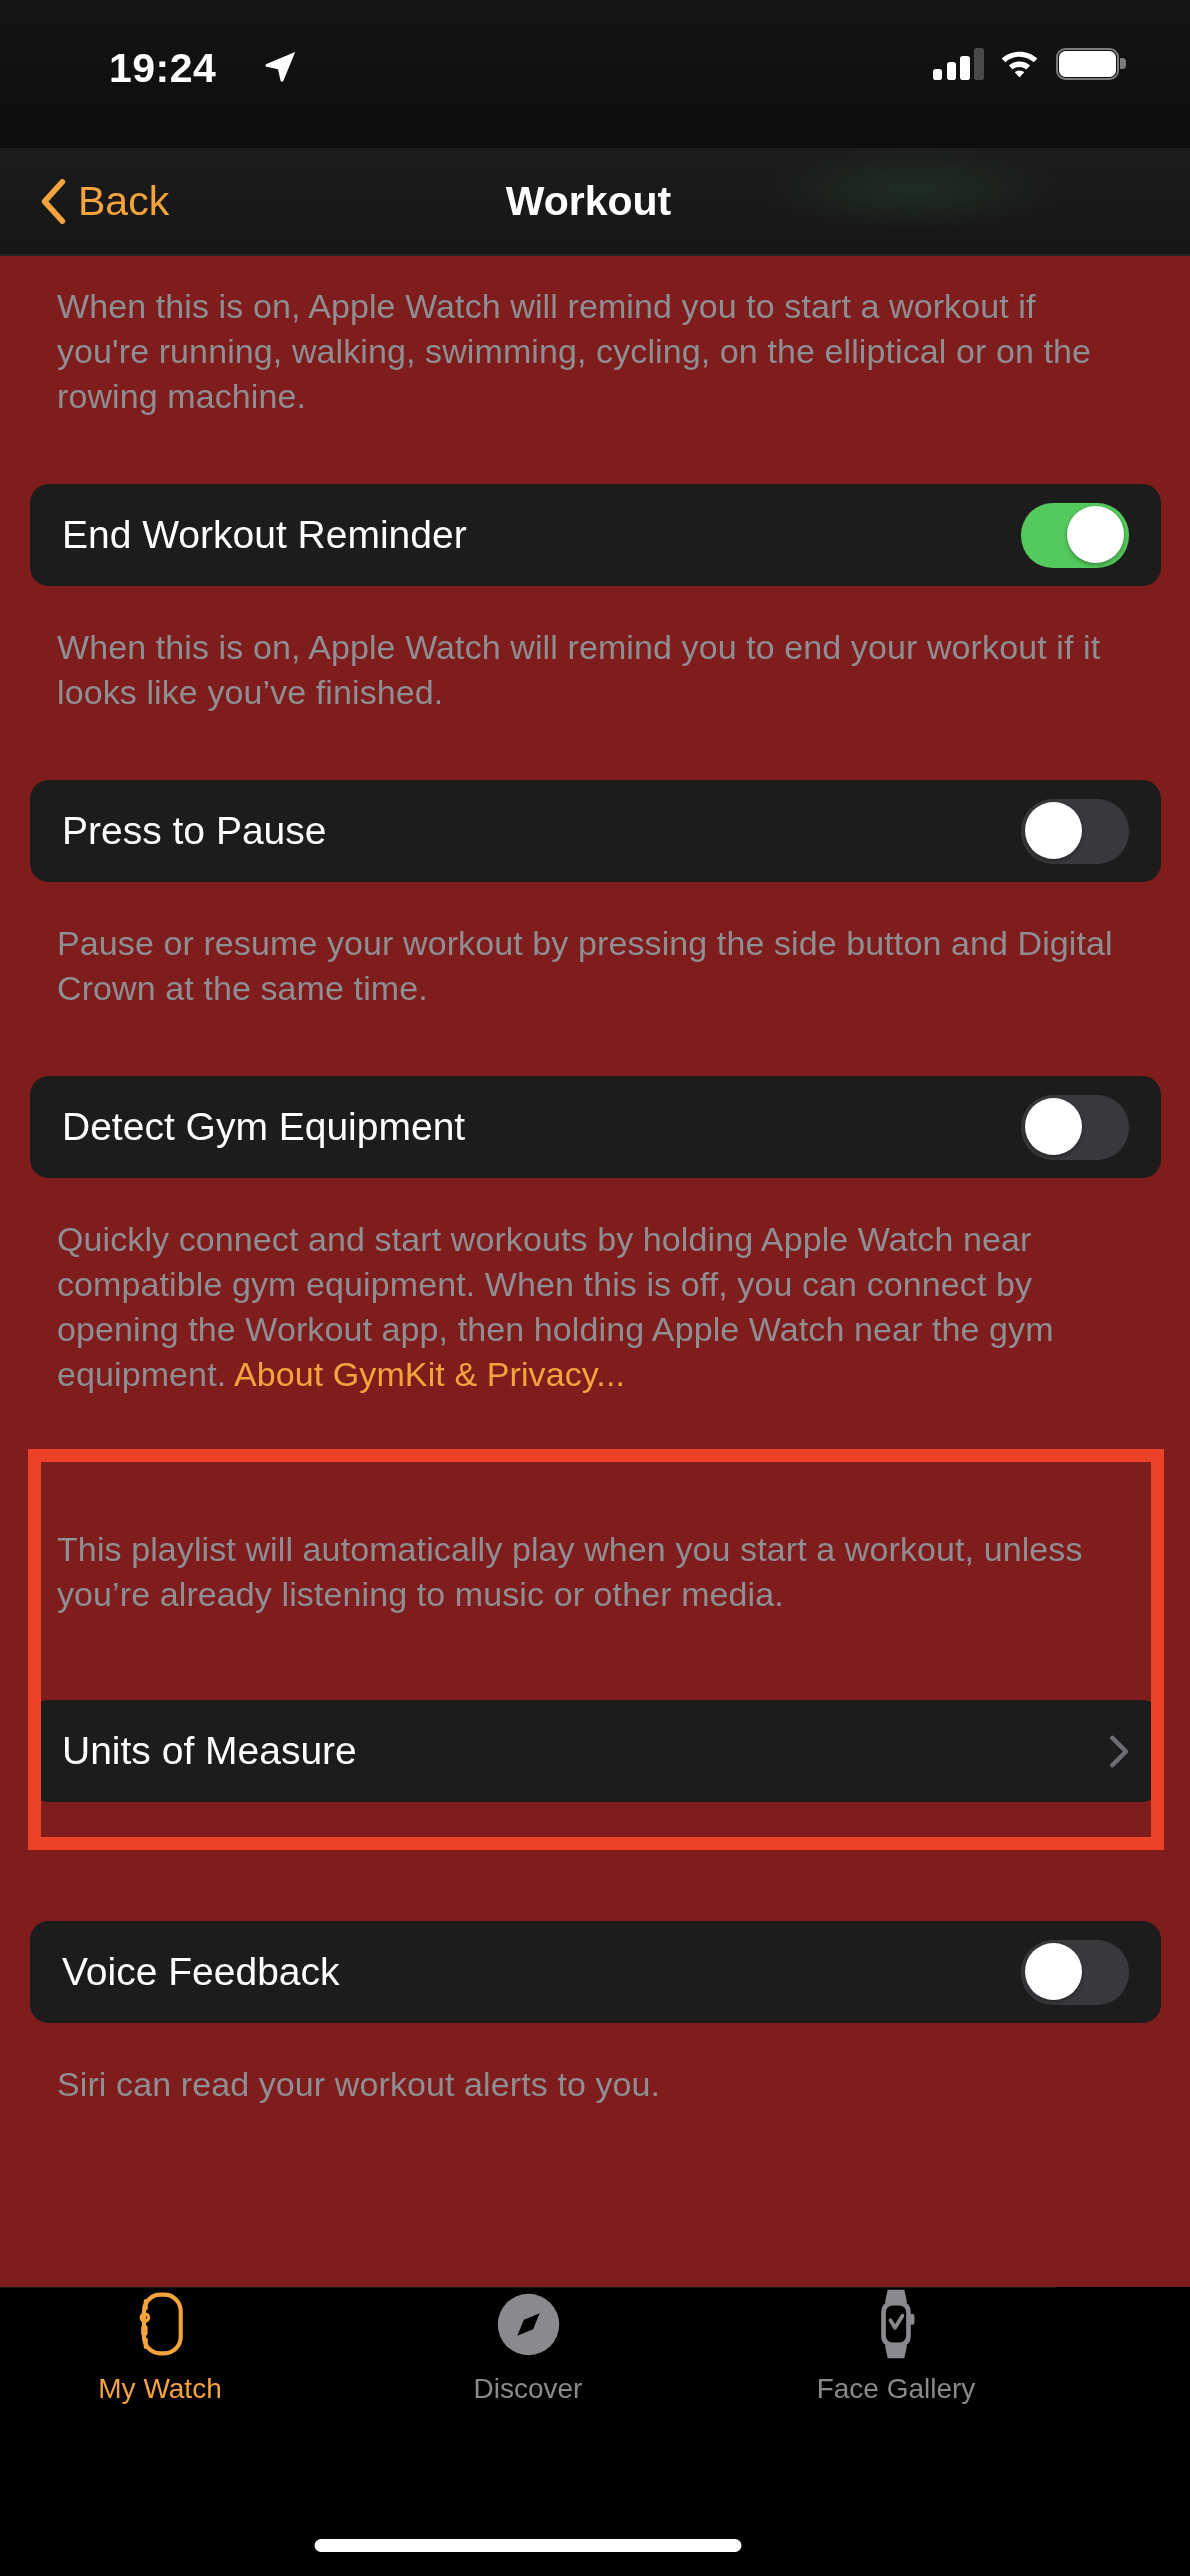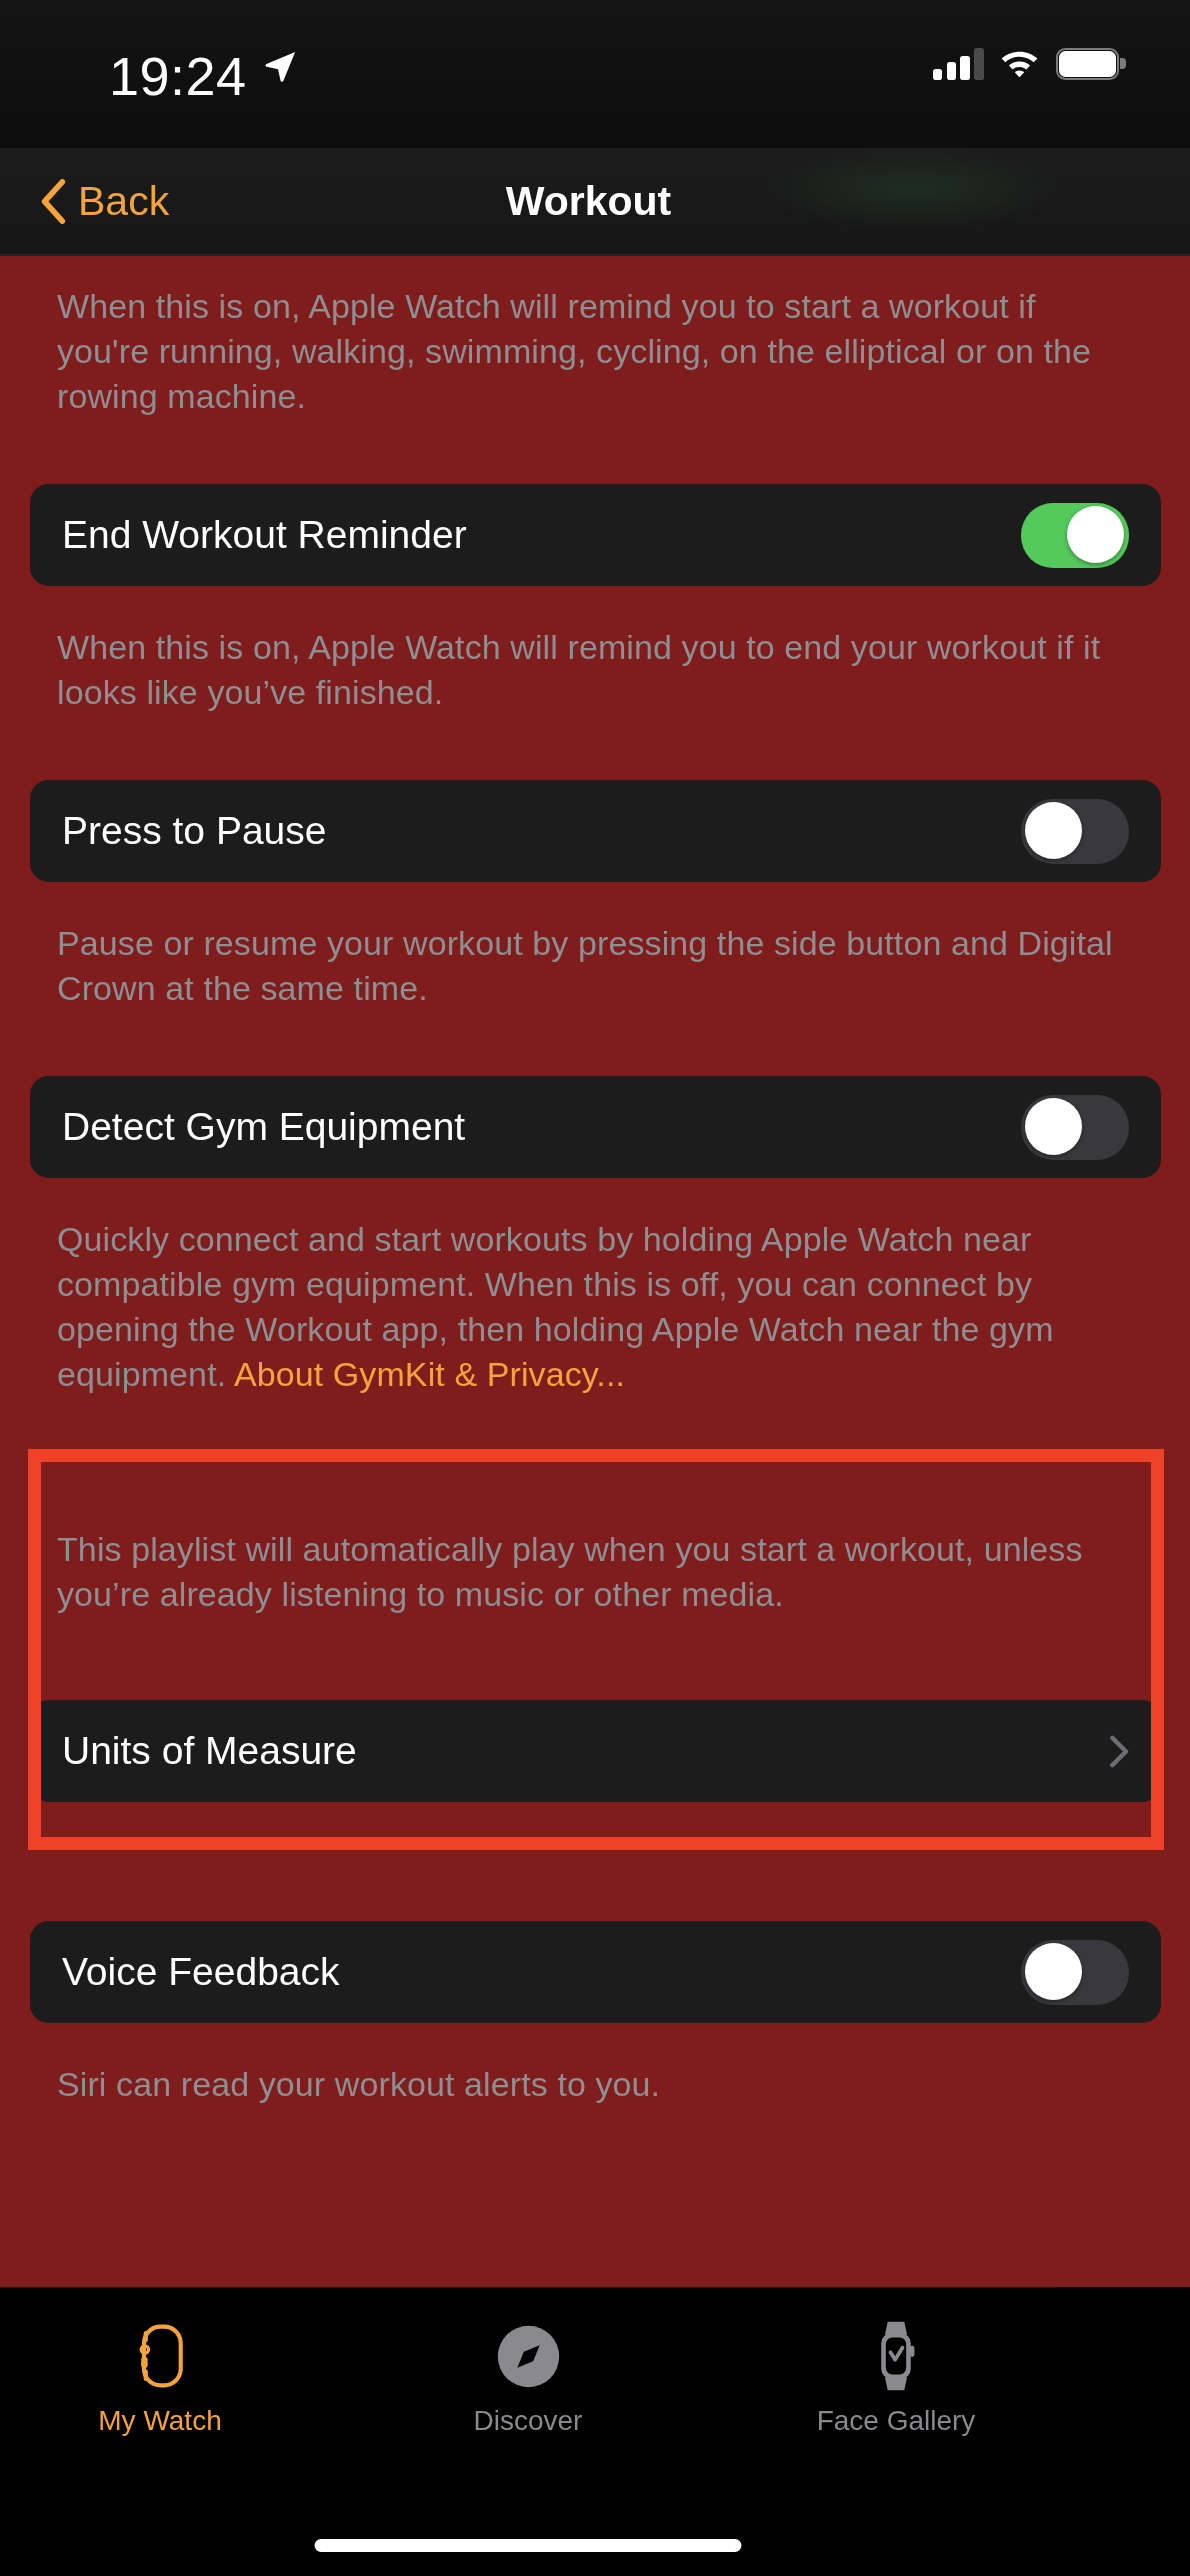--- a/index.html
+++ b/index.html
@@ -12,21 +12,21 @@
   }
   .phone { position:relative; width:1191px; height:2576px; background:#000; }
 
   
   .status-bar {
     position:absolute; top:0; left:0; width:1191px; height:148px;
     background:linear-gradient(to bottom,#141414 0%,#0d0d0d 100%);
   }
   .status-time {
     position:absolute; left:109px; top:45px;
-    font-size:54px; font-weight:400; color:#fff; letter-spacing:0.5px;
+    font-size:41px; font-weight:700; color:#fff; letter-spacing:0.5px;
   }
   .loc-arrow { position:absolute; left:262px; top:48px; width:37px; height:37px; }
   .status-right { position:absolute; right:72px; top:48px; display:flex; align-items:center; gap:16.7px; }
   .sig-bars { display:flex; align-items:flex-end; gap:4.6px; height:32px; }
   .sig-bars i { display:block; width:9.3px; background:#fff; border-radius:2.8px; }
   .sig-bars i:nth-child(1){ height:11px; }
   .sig-bars i:nth-child(2){ height:17.6px; }
   .sig-bars i:nth-child(3){ height:24px; }
   .sig-bars i:nth-child(4){ height:32px; background:#4a4a4a; }
   .wifi { width:39px; height:30px; }
@@ -101,21 +101,21 @@
   
   .highlight {
     position:absolute; left:28px; top:1449px; width:1136px; height:401px;
     border:13px solid #ee4228; background:transparent; pointer-events:none;
   }
 
   
   .tab-bar {
     position:absolute; bottom:0; left:0; width:1056px; height:289px;
     background:#000; border-top:0.9px solid #1a1a1a;
-    display:flex; align-items:flex-start; padding-top:32px;gap:48px;
+    display:flex; align-items:flex-start; gap:48px;
   }
   .tab { flex:1; display:flex; flex-direction:column; align-items:center; gap:13px; }
   .tab-icon { width:72px; height:72px; display:flex; align-items:center; justify-content:center; }
   .tab-label { font-size:28px; color:#8a8a8e; }
   .tab.active .tab-label { color:#f5a33c; }
   .home-indicator {
     position:absolute; bottom:24px; left:50%; transform:translateX(-50%);
     width:427px; height:13px; background:#fff; border-radius:6.5px;
   }
 </style>

